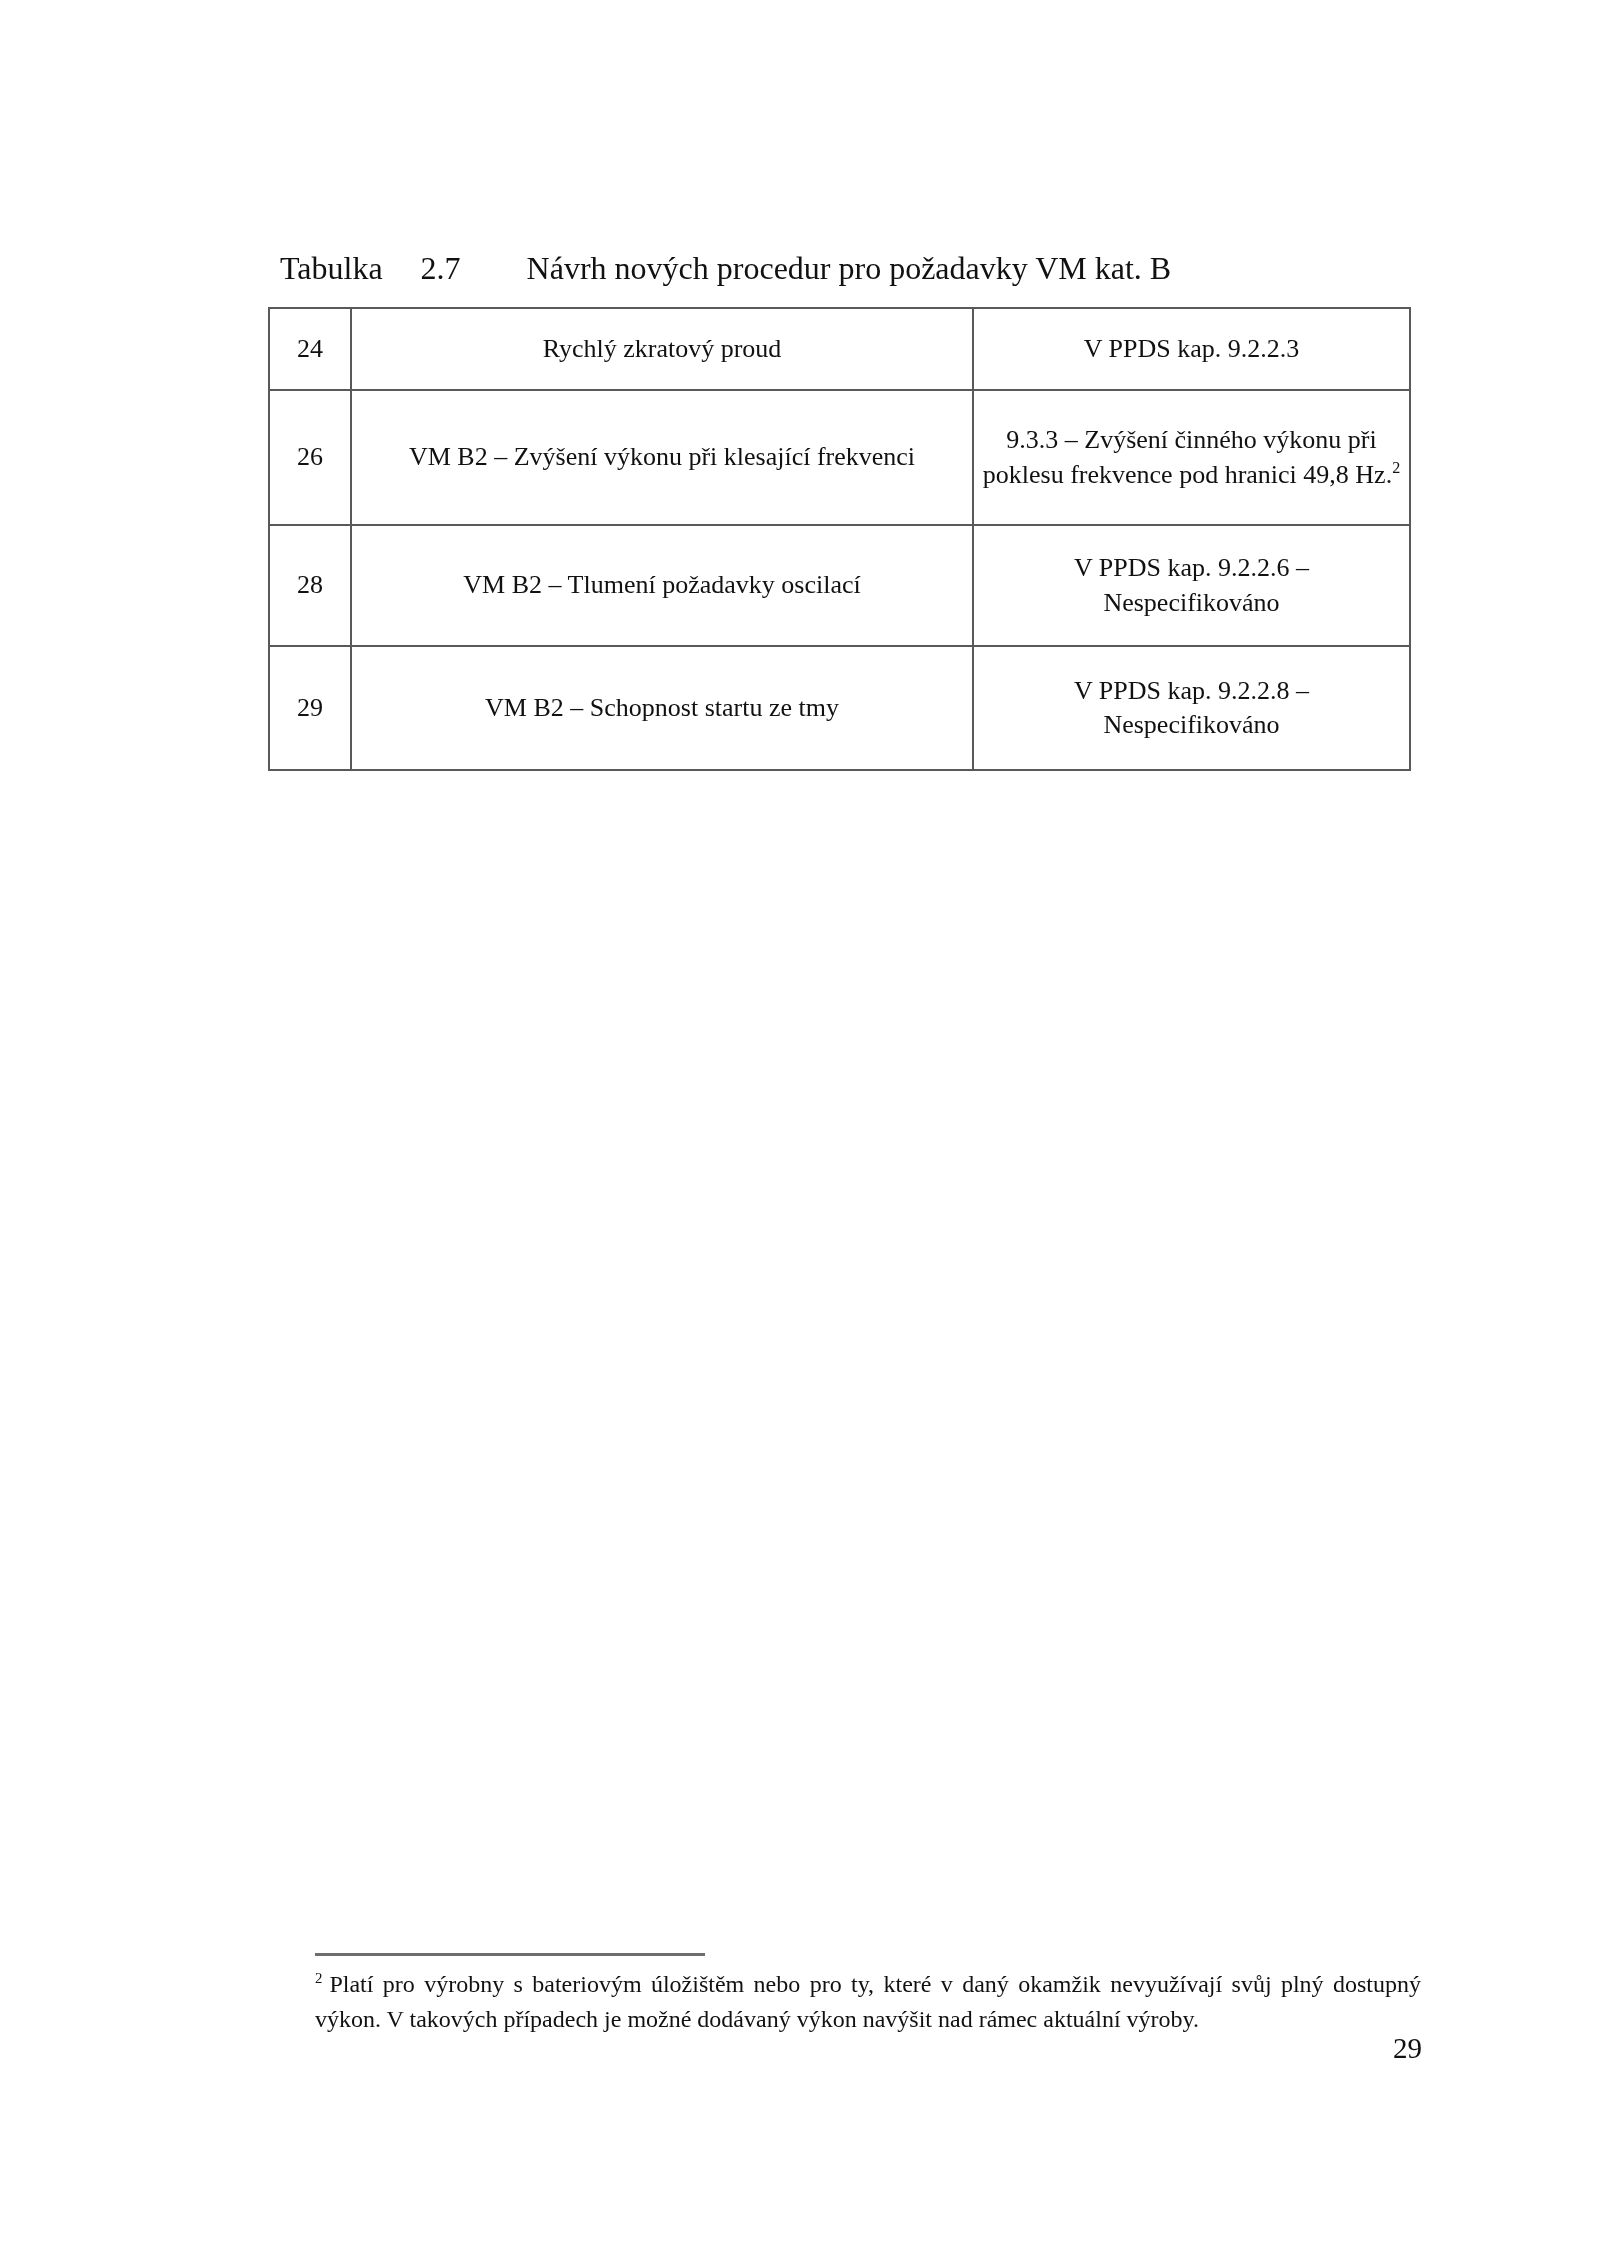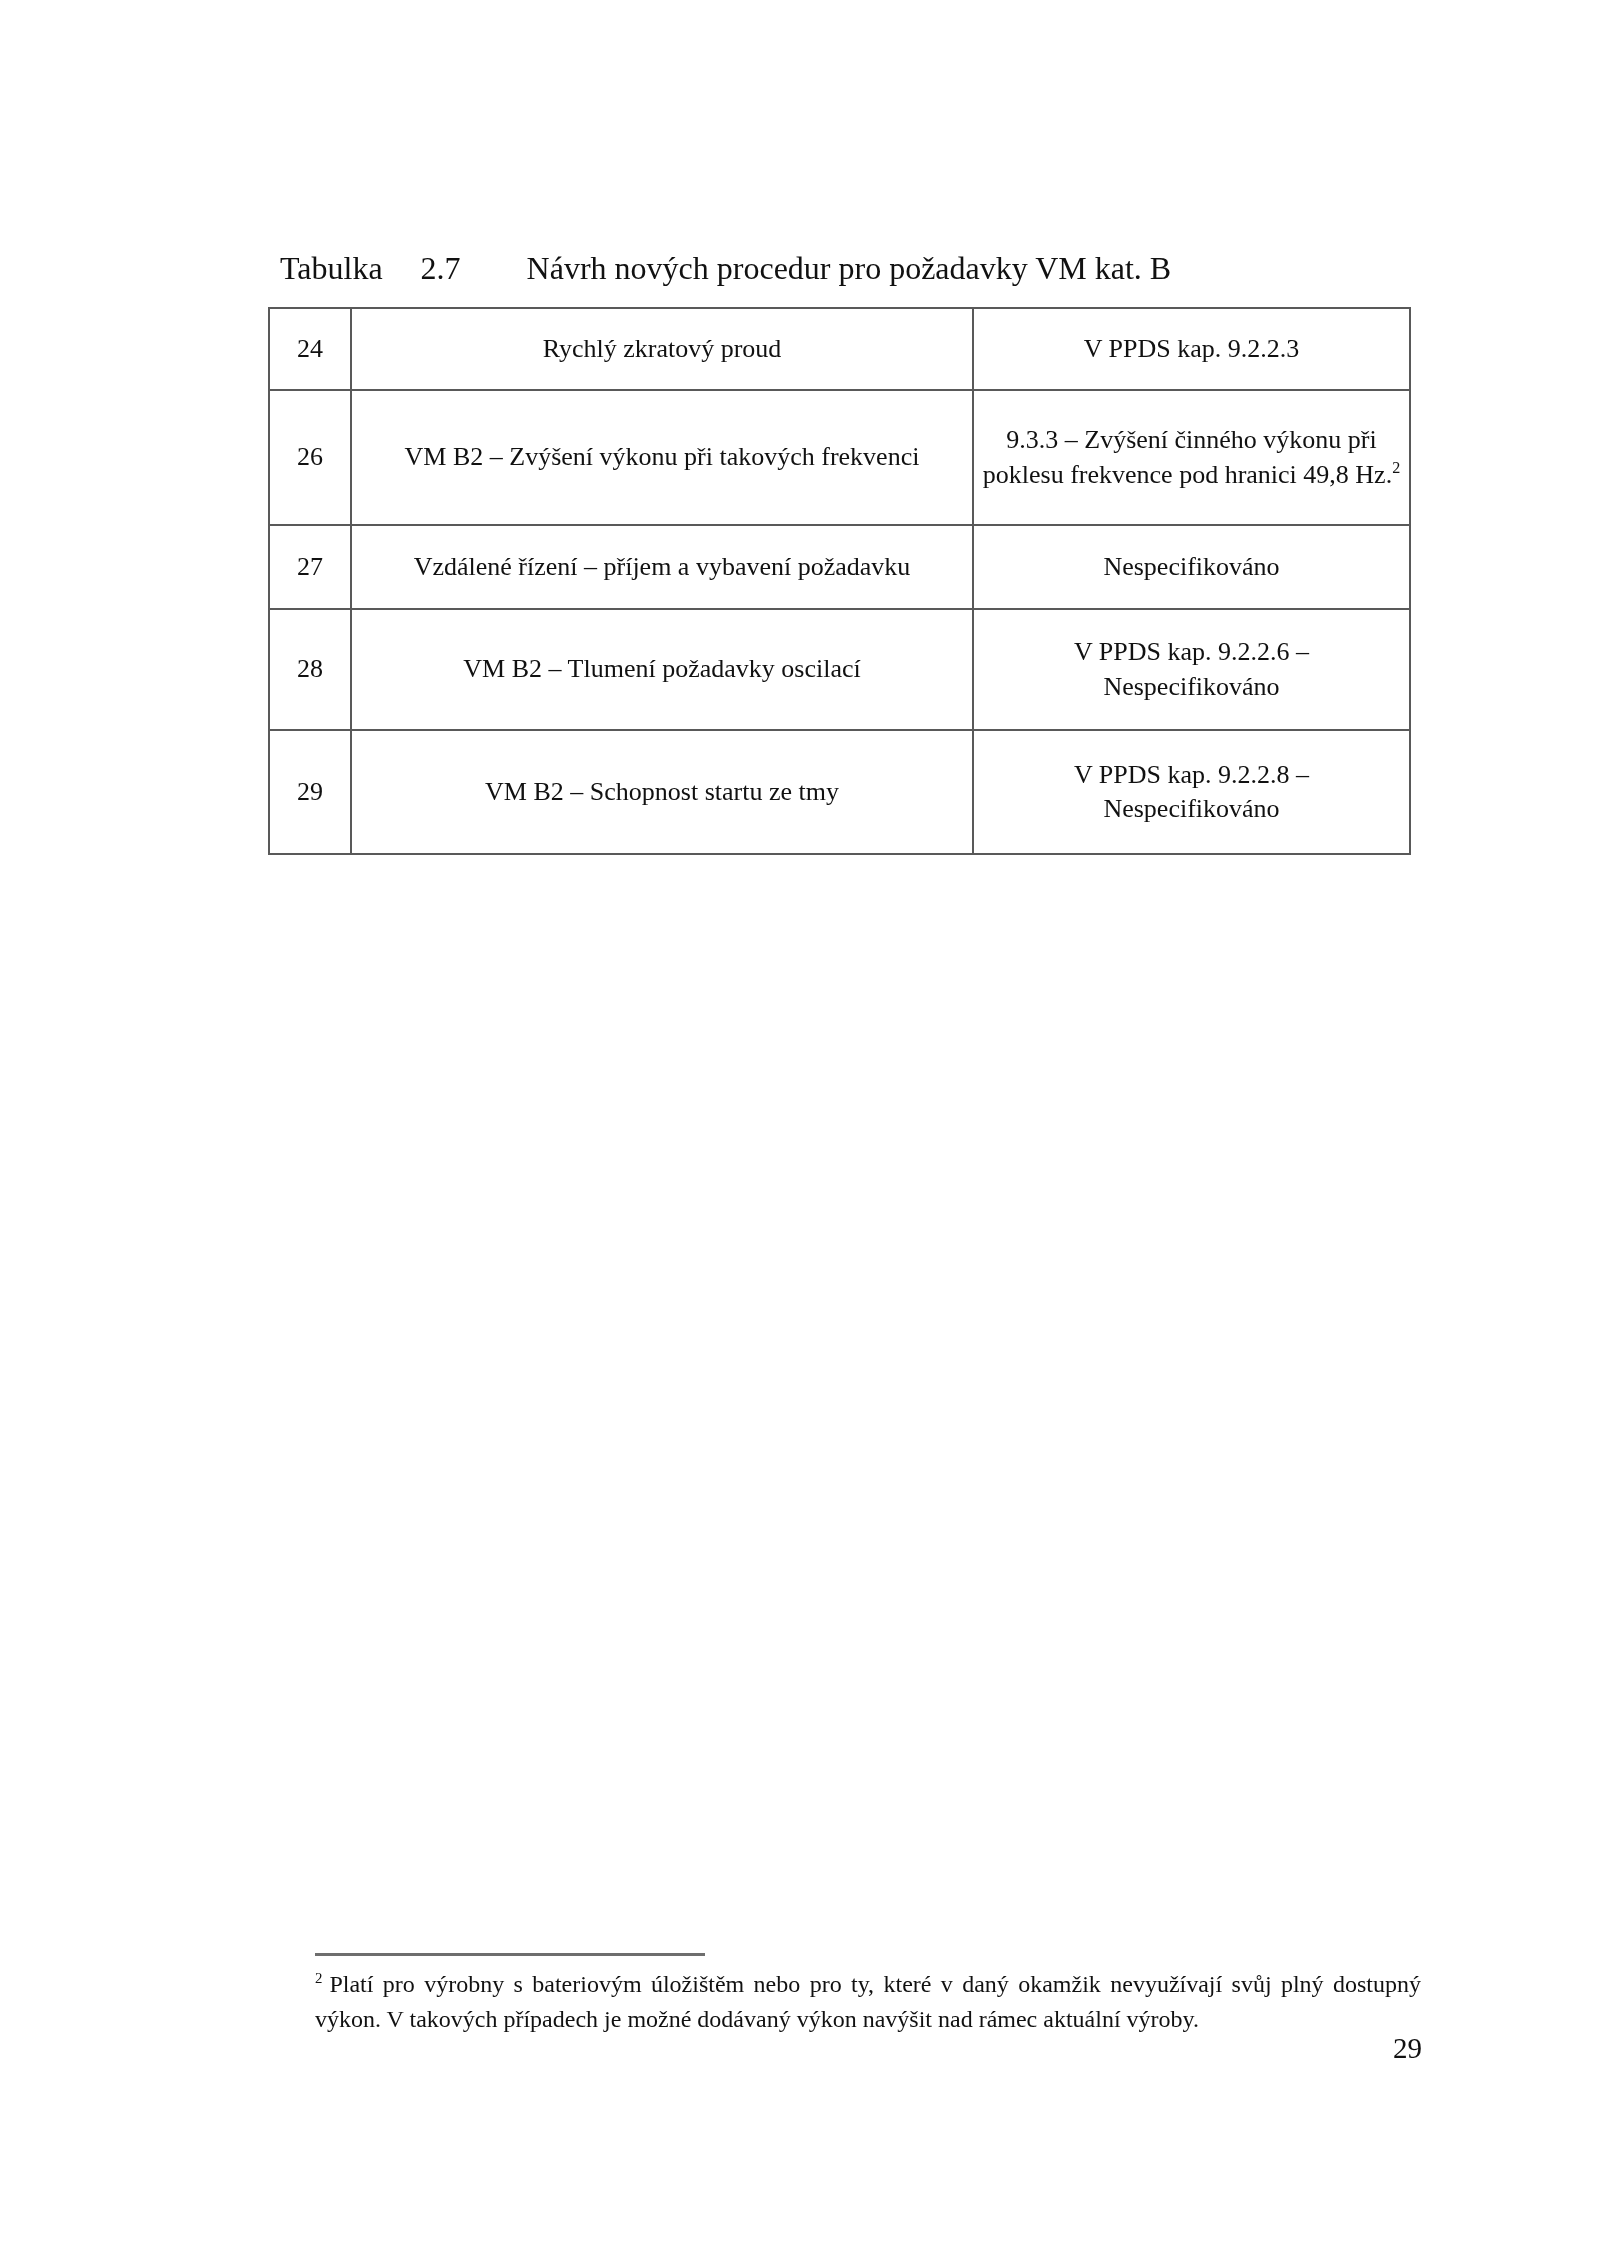--- a/index.html
+++ b/index.html
@@ -102,27 +102,22 @@
     <col class="col-ref">
   </colgroup>
   <tbody>
     <tr class="r0">
       <td><span class="cell-text">24</span></td>
       <td><span class="cell-text">Rychlý zkratový proud</span></td>
       <td><span class="cell-text">V PPDS kap. 9.2.2.3</span><sup></sup></td>
     </tr>
     <tr class="r2">
       <td><span class="cell-text">26</span></td>
-      <td><span class="cell-text">VM B2 – Zvýšení výkonu při takových frekvenci</span></td>
+      <td><span class="cell-text">VM B2 – Zvýšení výkonu při klesající frekvenci</span></td>
       <td><span class="cell-text">9.3.3 – Zvýšení činného výkonu při poklesu frekvence pod hranici 49,8 Hz.</span><sup>2</sup></td>
-    </tr>
-    <tr class="r3">
-      <td><span class="cell-text">27</span></td>
-      <td><span class="cell-text">Vzdálené řízení – příjem a vybavení požadavku</span></td>
-      <td><span class="cell-text">Nespecifikováno</span><sup></sup></td>
     </tr>
     <tr class="r4">
       <td><span class="cell-text">28</span></td>
       <td><span class="cell-text">VM B2 – Tlumení požadavky oscilací</span></td>
       <td><span class="cell-text">V PPDS kap. 9.2.2.6 –
 Nespecifikováno</span><sup></sup></td>
     </tr>
     <tr class="r5">
       <td><span class="cell-text">29</span></td>
       <td><span class="cell-text">VM B2 – Schopnost startu ze tmy</span></td>

